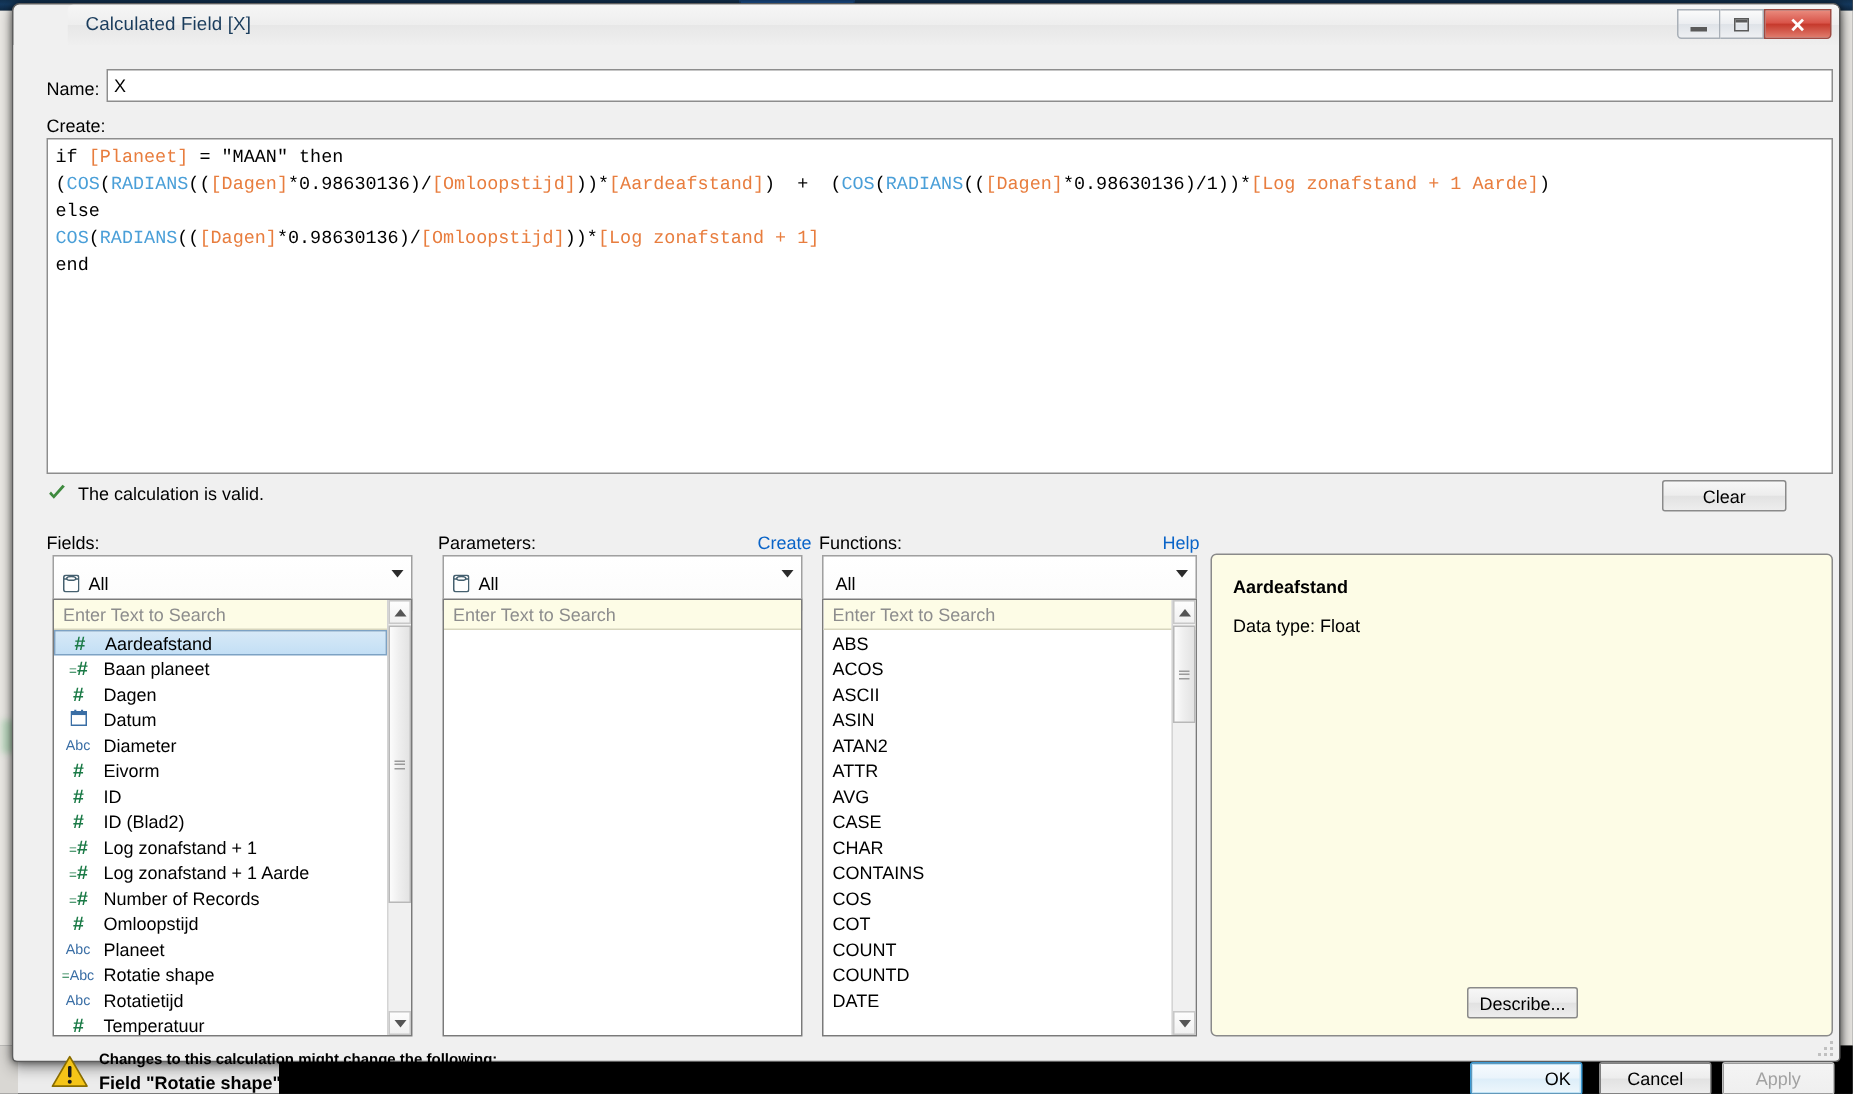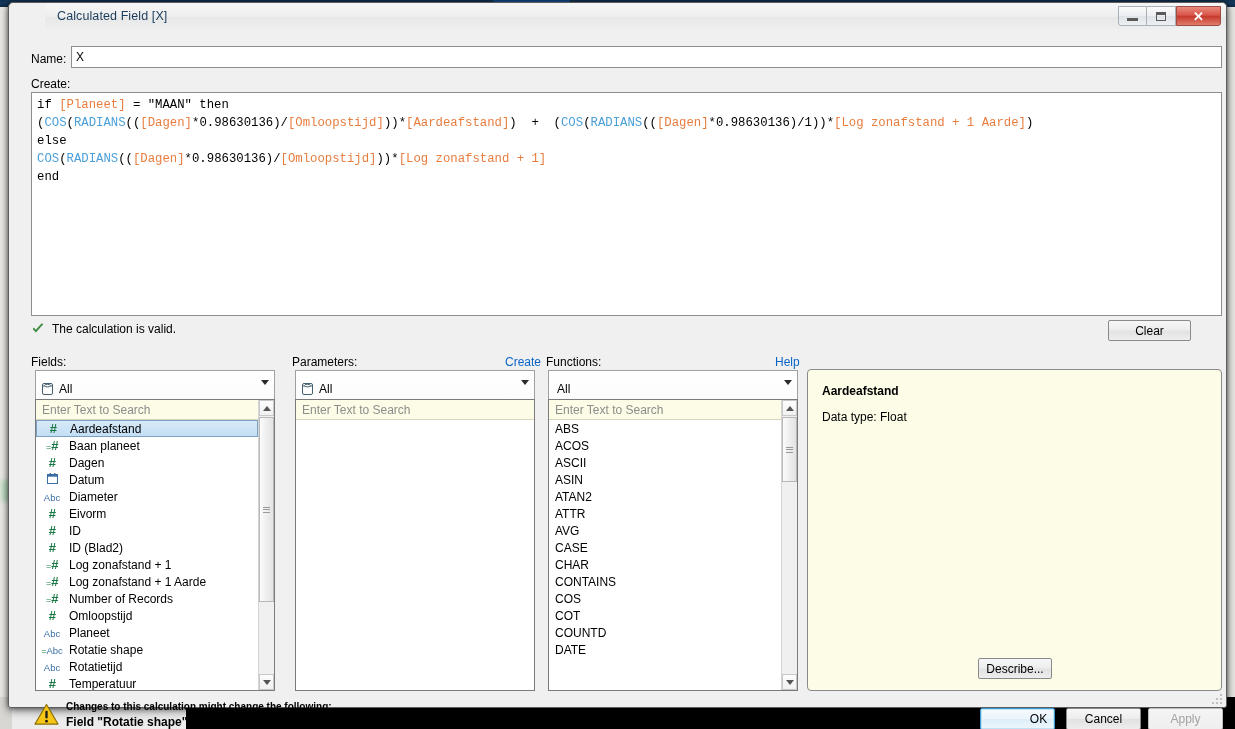--- a/index.html
+++ b/index.html
@@ -457,20 +457,21 @@
           <div class="fn-row">ASCII</div>
           <div class="fn-row">ASIN</div>
           <div class="fn-row">ATAN2</div>
           <div class="fn-row">ATTR</div>
           <div class="fn-row">AVG</div>
           <div class="fn-row">CASE</div>
           <div class="fn-row">CHAR</div>
           <div class="fn-row">CONTAINS</div>
           <div class="fn-row">COS</div>
           <div class="fn-row">COT</div>
+          <div class="fn-row">COUNT</div>
           <div class="fn-row">COUNTD</div>
           <div class="fn-row">DATE</div>
         </div>
       <div class="vsb">
         <div class="btn up">
             <span class="tri-up"></span>
           </div>
         <div class="thumb" style="top:17px; height:65px;">
           <span class="grip">
               <div></div>

